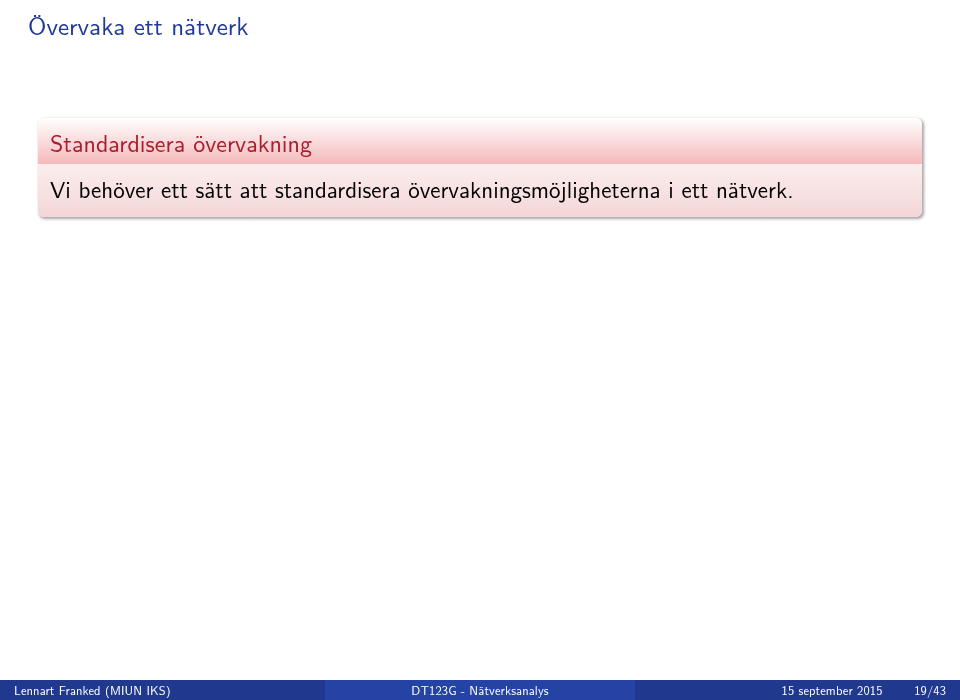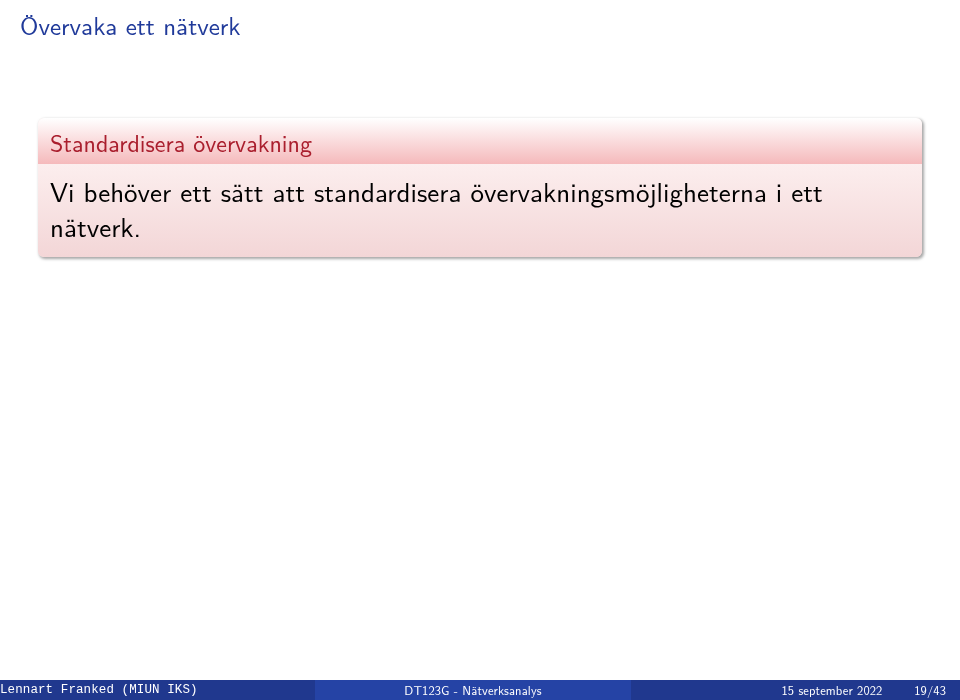--- a/index.html
+++ b/index.html
@@ -13,21 +13,21 @@
     color: #000;
     overflow: hidden;
   }
   .slide {
     position: relative;
     width: 960px;
     height: 700px;
     box-sizing: border-box;
   }
   .title {
-    padding: 6px 18px 0 20px;
+    padding: 6px 18px 0 28px;
     font-size: 25px;
     color: #203a9a;
     font-weight: 400;
   }
   .content-area {
     position: absolute;
     left: 38px;
     right: 38px;
     top: 118px;
   }
@@ -40,40 +40,40 @@
   .block-title-wrap {
     background: linear-gradient(to bottom, #ffffff 0%, #f5b9bb 100%);
     padding: 6px 12px 5px 12px;
     font-size: 24px;
     color: #aa1f2e;
     font-weight: 400;
   }
   .block-body {
     background: linear-gradient(to bottom, #fceeee 0%, #f3d6d7 100%);
     padding: 10px 20px 14px 12px;
-    font-size: 27px;
+    font-size: 23px;
     color: #000;
     line-height: 1.28;
     font-weight: 300;
   }
 
   
   .footer {
     position: absolute;
     left: 0; right: 0; bottom: 0;
     height: 20px;
     background: #20388e;
     color: #ffffff;
     font-size: 12.5px;
     display: flex;
     align-items: center;
     font-weight: 300;
     letter-spacing: 0.1px;
   }
-  .footer .left  { flex: 1; padding-left: 0; text-align: left;   background: #20388e; font-family: Liberation Mono, monospace; }
+  .footer .left  { flex: 1; padding-left: 14px; text-align: left;   background: #20388e; }
   .footer .mid   { flex: 1; text-align: left; background: #2543a5; height:100%; display:flex; align-items:center; justify-content:center;}
   .footer .right { flex: 1; padding-right: 14px; text-align: right;  background: #20388e; height:100%; display:flex; align-items:center; justify-content:flex-end;}
   
   .footer .left, .footer .right { height:100%; display:flex; align-items:center;}
 </style>
 </head>
 <body>
 
 <div class="slide">
 
@@ -83,21 +83,21 @@
     <div class="block">
       <div class="block-title-wrap">Standardisera övervakning</div>
       <div class="block-body">Vi behöver ett sätt att standardisera övervakningsmöjligheterna i ett nätverk.</div>
     </div>
   </div>
 
   <div class="footer">
     <div class="left">Lennart Franked (MIUN IKS)</div>
     <div class="mid">DT123G - Nätverksanalys</div>
     <div class="right">
-      <span>15 september 2022</span>
+      <span>15 september 2015</span>
       <span>&nbsp;&nbsp;&nbsp;&nbsp;&nbsp;</span>
       <span>19</span>
       <span> / </span>
       <span>43</span>
     </div>
   </div>
 
 </div>
 
 </body></html>

